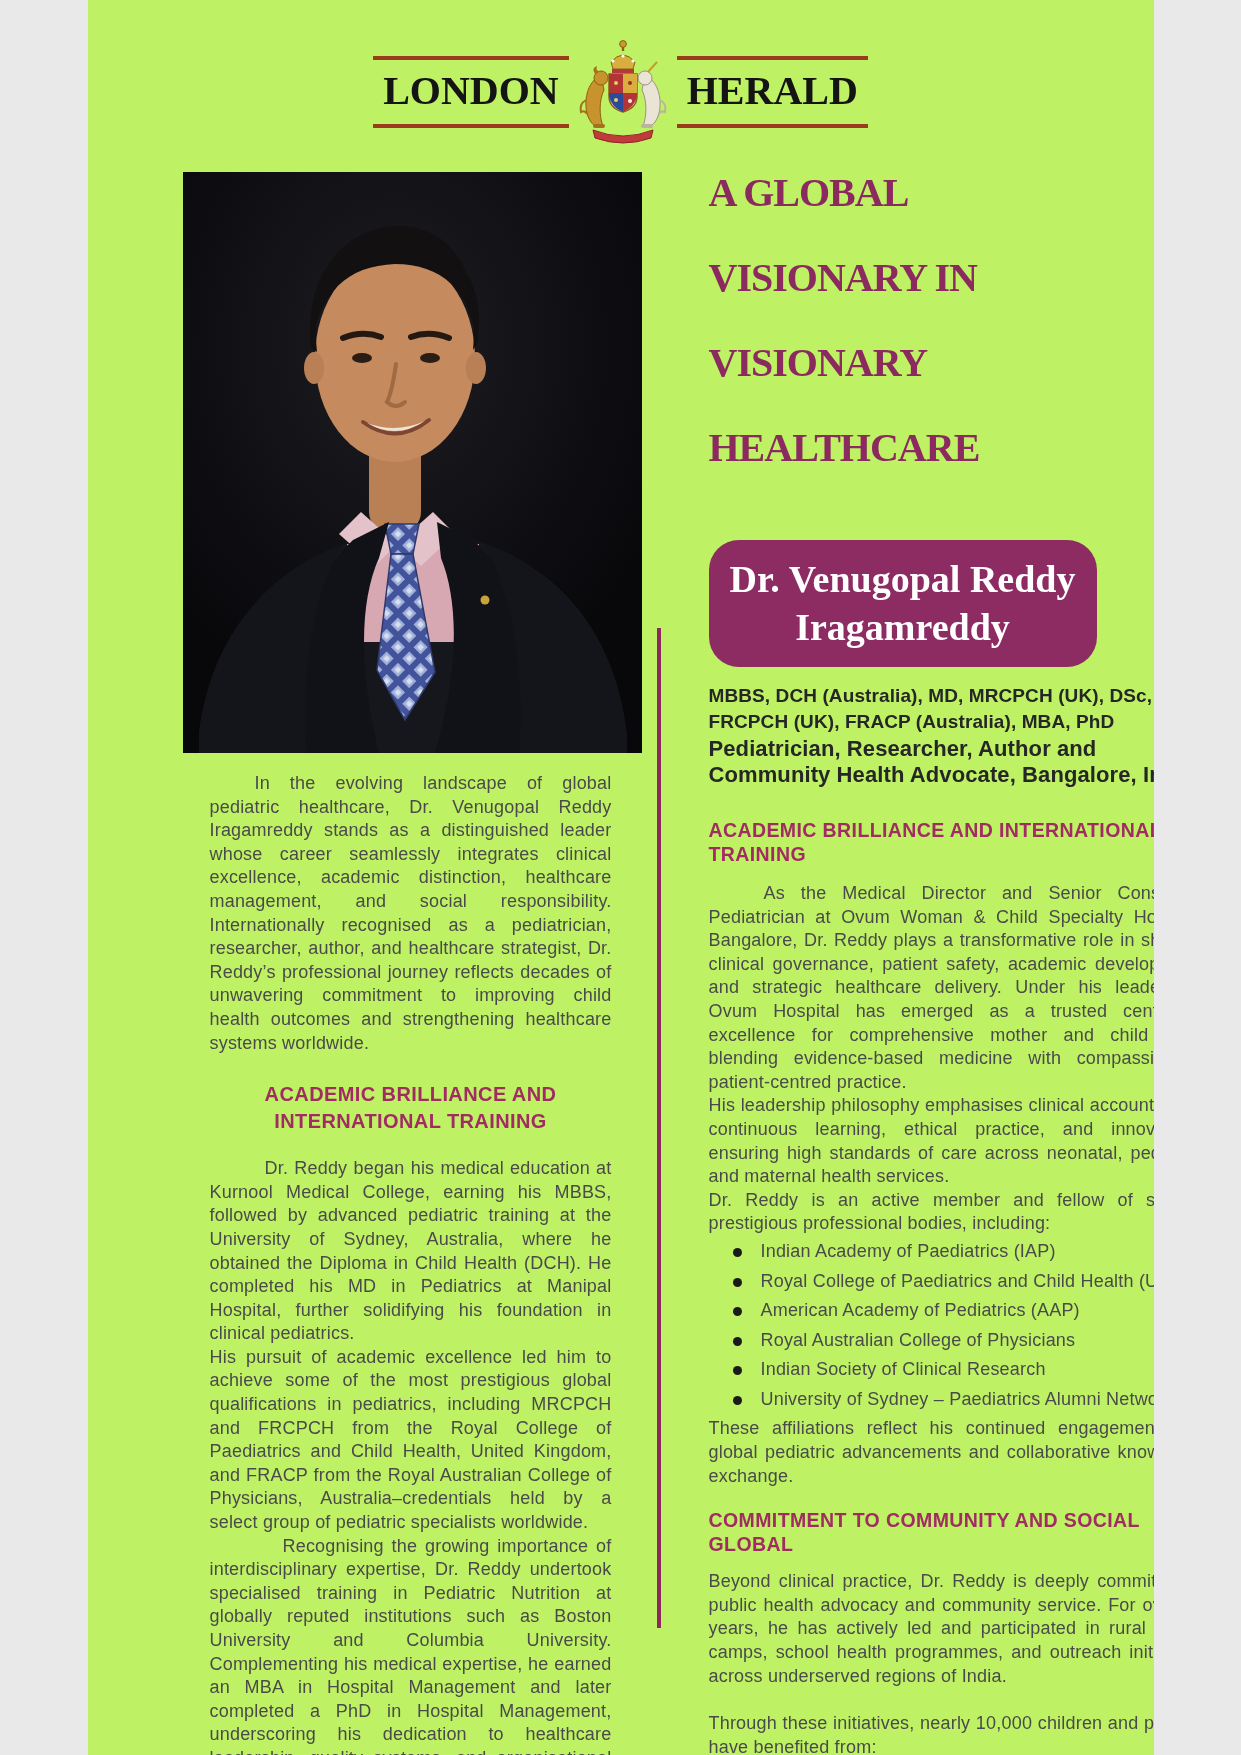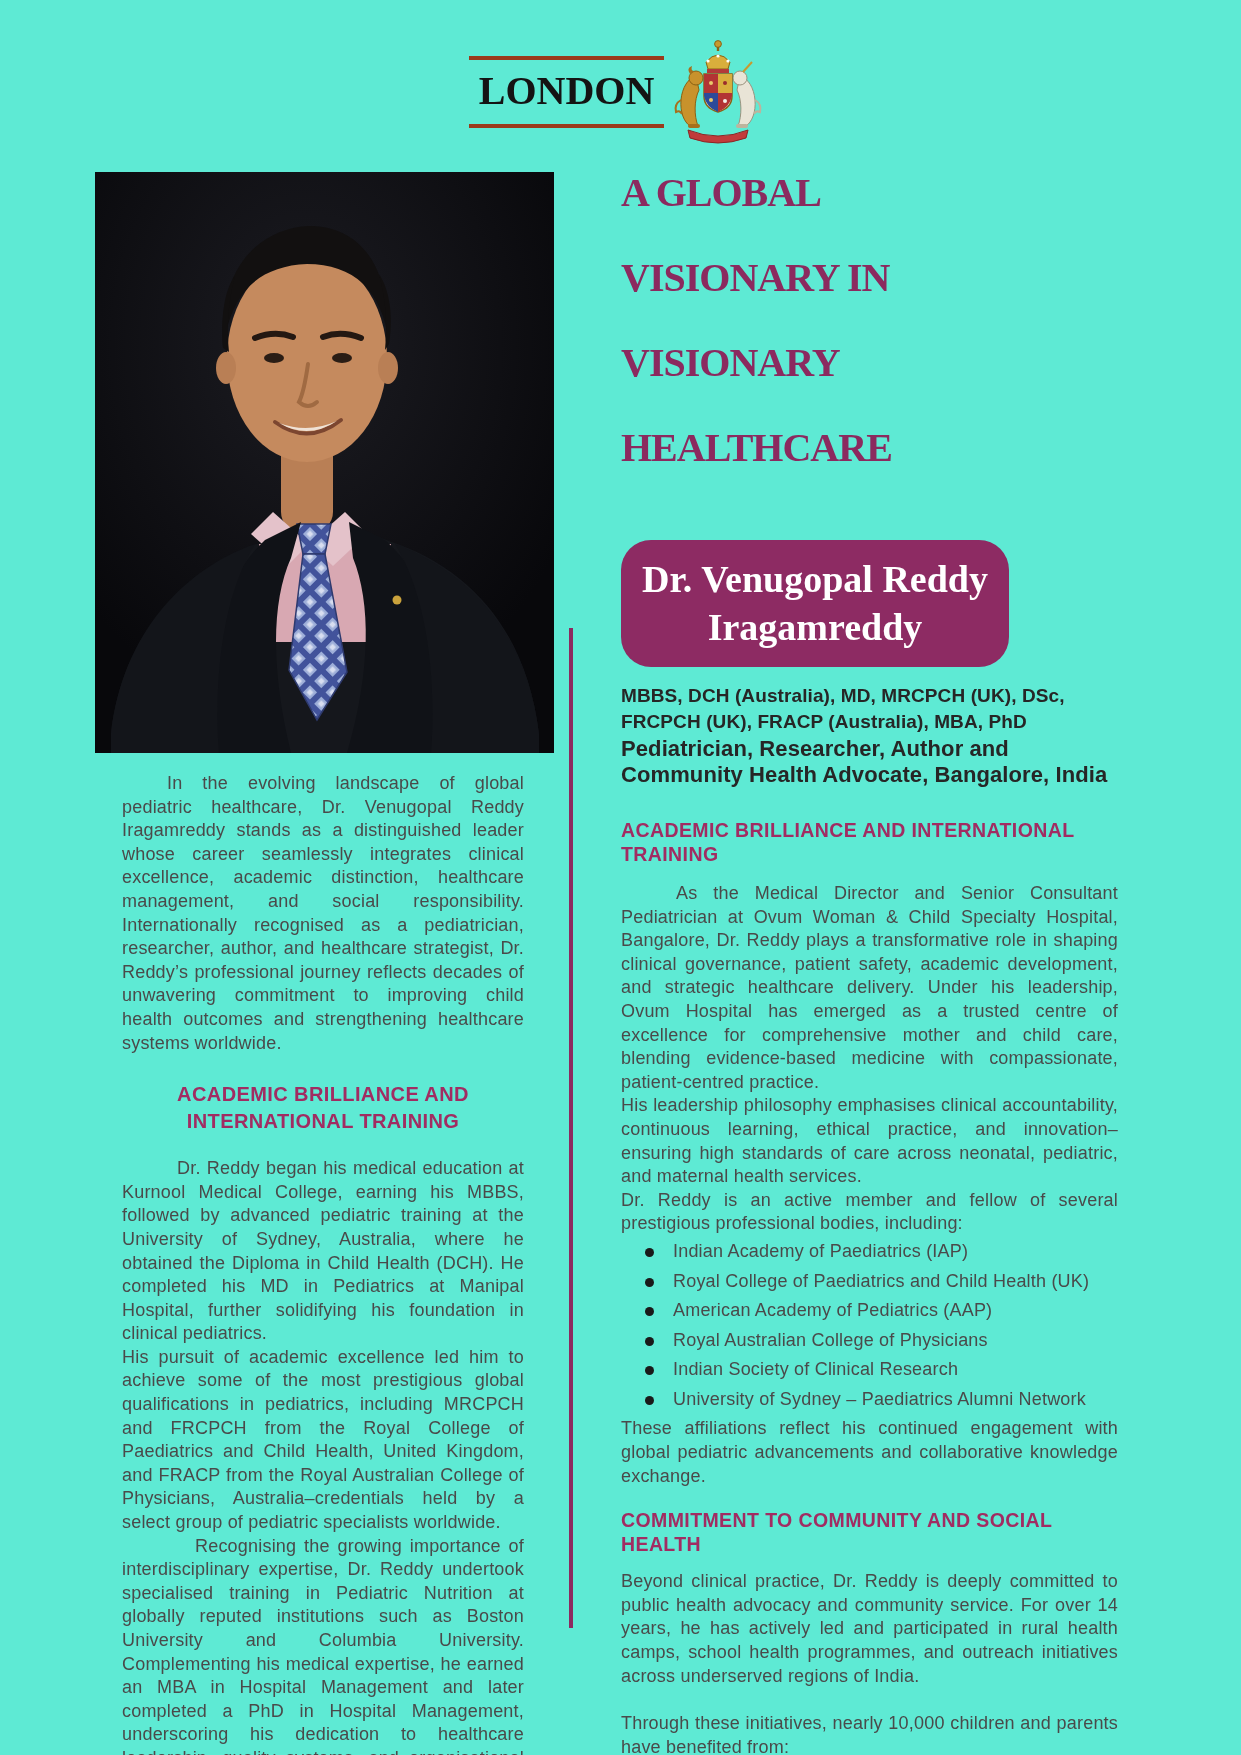--- a/index.html
+++ b/index.html
@@ -1,16 +1,16 @@
 <!DOCTYPE html>
 <html><head>
 <meta charset="utf-8">
 <style>
   html,body{margin:0;padding:0;background:#e9e9e9;}
-  .page{position:relative;width:1241px;height:1755px;background:#5eead4;overflow:hidden;
+  .page{position:relative;width:1066px;height:1755px;background:#bef264;overflow:hidden;
         font-family:"Liberation Sans",sans-serif;margin:0 auto;}
 
   
   .masthead{position:absolute;left:0;top:38px;width:100%;display:flex;justify-content:center;}
   .masthead-inner{position:relative;display:flex;align-items:center;}
   .brand-block{position:relative;padding:13px 10px 15px;}
   .brand-block::before,.brand-block::after{content:"";position:absolute;left:0;right:0;height:4px;background:#9a3b1b;}
   .brand-block::before{top:0;}
   .brand-block::after{bottom:0;}
   .brand-word{font-family:"Liberation Serif",serif;font-weight:700;font-size:40px;line-height:44px;
@@ -96,20 +96,23 @@
           <path d="M52,36 L66,36 L66,55 L52,55 Z" fill="#d9ae3c"></path>
           <path d="M38,55 L52,55 L52,74 Q40,69 38,58 Z" fill="#2c4a9a"></path>
           <path d="M52,55 L66,55 L66,58 Q64,69 52,74 Z" fill="#b23434"></path>
           <circle cx="45" cy="45" r="2" fill="#e8c96a"></circle>
             <circle cx="59" cy="45" r="2" fill="#9a2c2c"></circle>
           <circle cx="45" cy="62" r="2" fill="#e8c96a"></circle>
             <circle cx="59" cy="63" r="2" fill="#f3efe6"></circle>
 
           <path d="M22,92 Q52,104 82,92 L80,100 Q52,110 24,100 Z" fill="#c23b3b" stroke="#8d2424" stroke-width="1"></path>
         </svg>
+      </div>
+      <div class="brand-block">
+        <span class="brand-word">HERALD</span>
       </div>
     </div>
   </div>
 
   <div class="portrait">
     <svg width="459" height="581" viewBox="0 0 459 581" aria-hidden="true">
       <defs>
         <radialGradient id="glow" cx="46%" cy="30%" r="65%">
           <stop offset="0%" stop-color="#1c1c22"></stop>
             <stop offset="100%" stop-color="#08080b"></stop>
@@ -200,18 +203,18 @@
         <li>Indian Academy of Paediatrics (IAP)</li>
         <li>Royal College of Paediatrics and Child Health (UK)</li>
         <li>American Academy of Pediatrics (AAP)</li>
         <li>Royal Australian College of Physicians</li>
         <li>Indian Society of Clinical Research</li>
         <li>University of Sydney – Paediatrics Alumni Network</li>
       </ul>
 
     <p class="body-p">These affiliations reflect his continued engagement with global pediatric advancements and collaborative knowledge exchange.</p>
 
-    <h2 class="sec-head sec-head-2">COMMITMENT TO COMMUNITY AND SOCIAL HEALTH</h2>
+    <h2 class="sec-head sec-head-2">COMMITMENT TO COMMUNITY AND SOCIAL GLOBAL</h2>
     <p class="body-p">Beyond clinical practice, Dr. Reddy is deeply committed to public health advocacy and community service. For over 14 years, he has actively led and participated in rural health camps, school health programmes, and outreach initiatives across underserved regions of India.</p>
     <p class="body-p gap-top">Through these initiatives, nearly 10,000 children and parents have benefited from:</p>
   </div>
 
 </div>
 
 </body></html>

